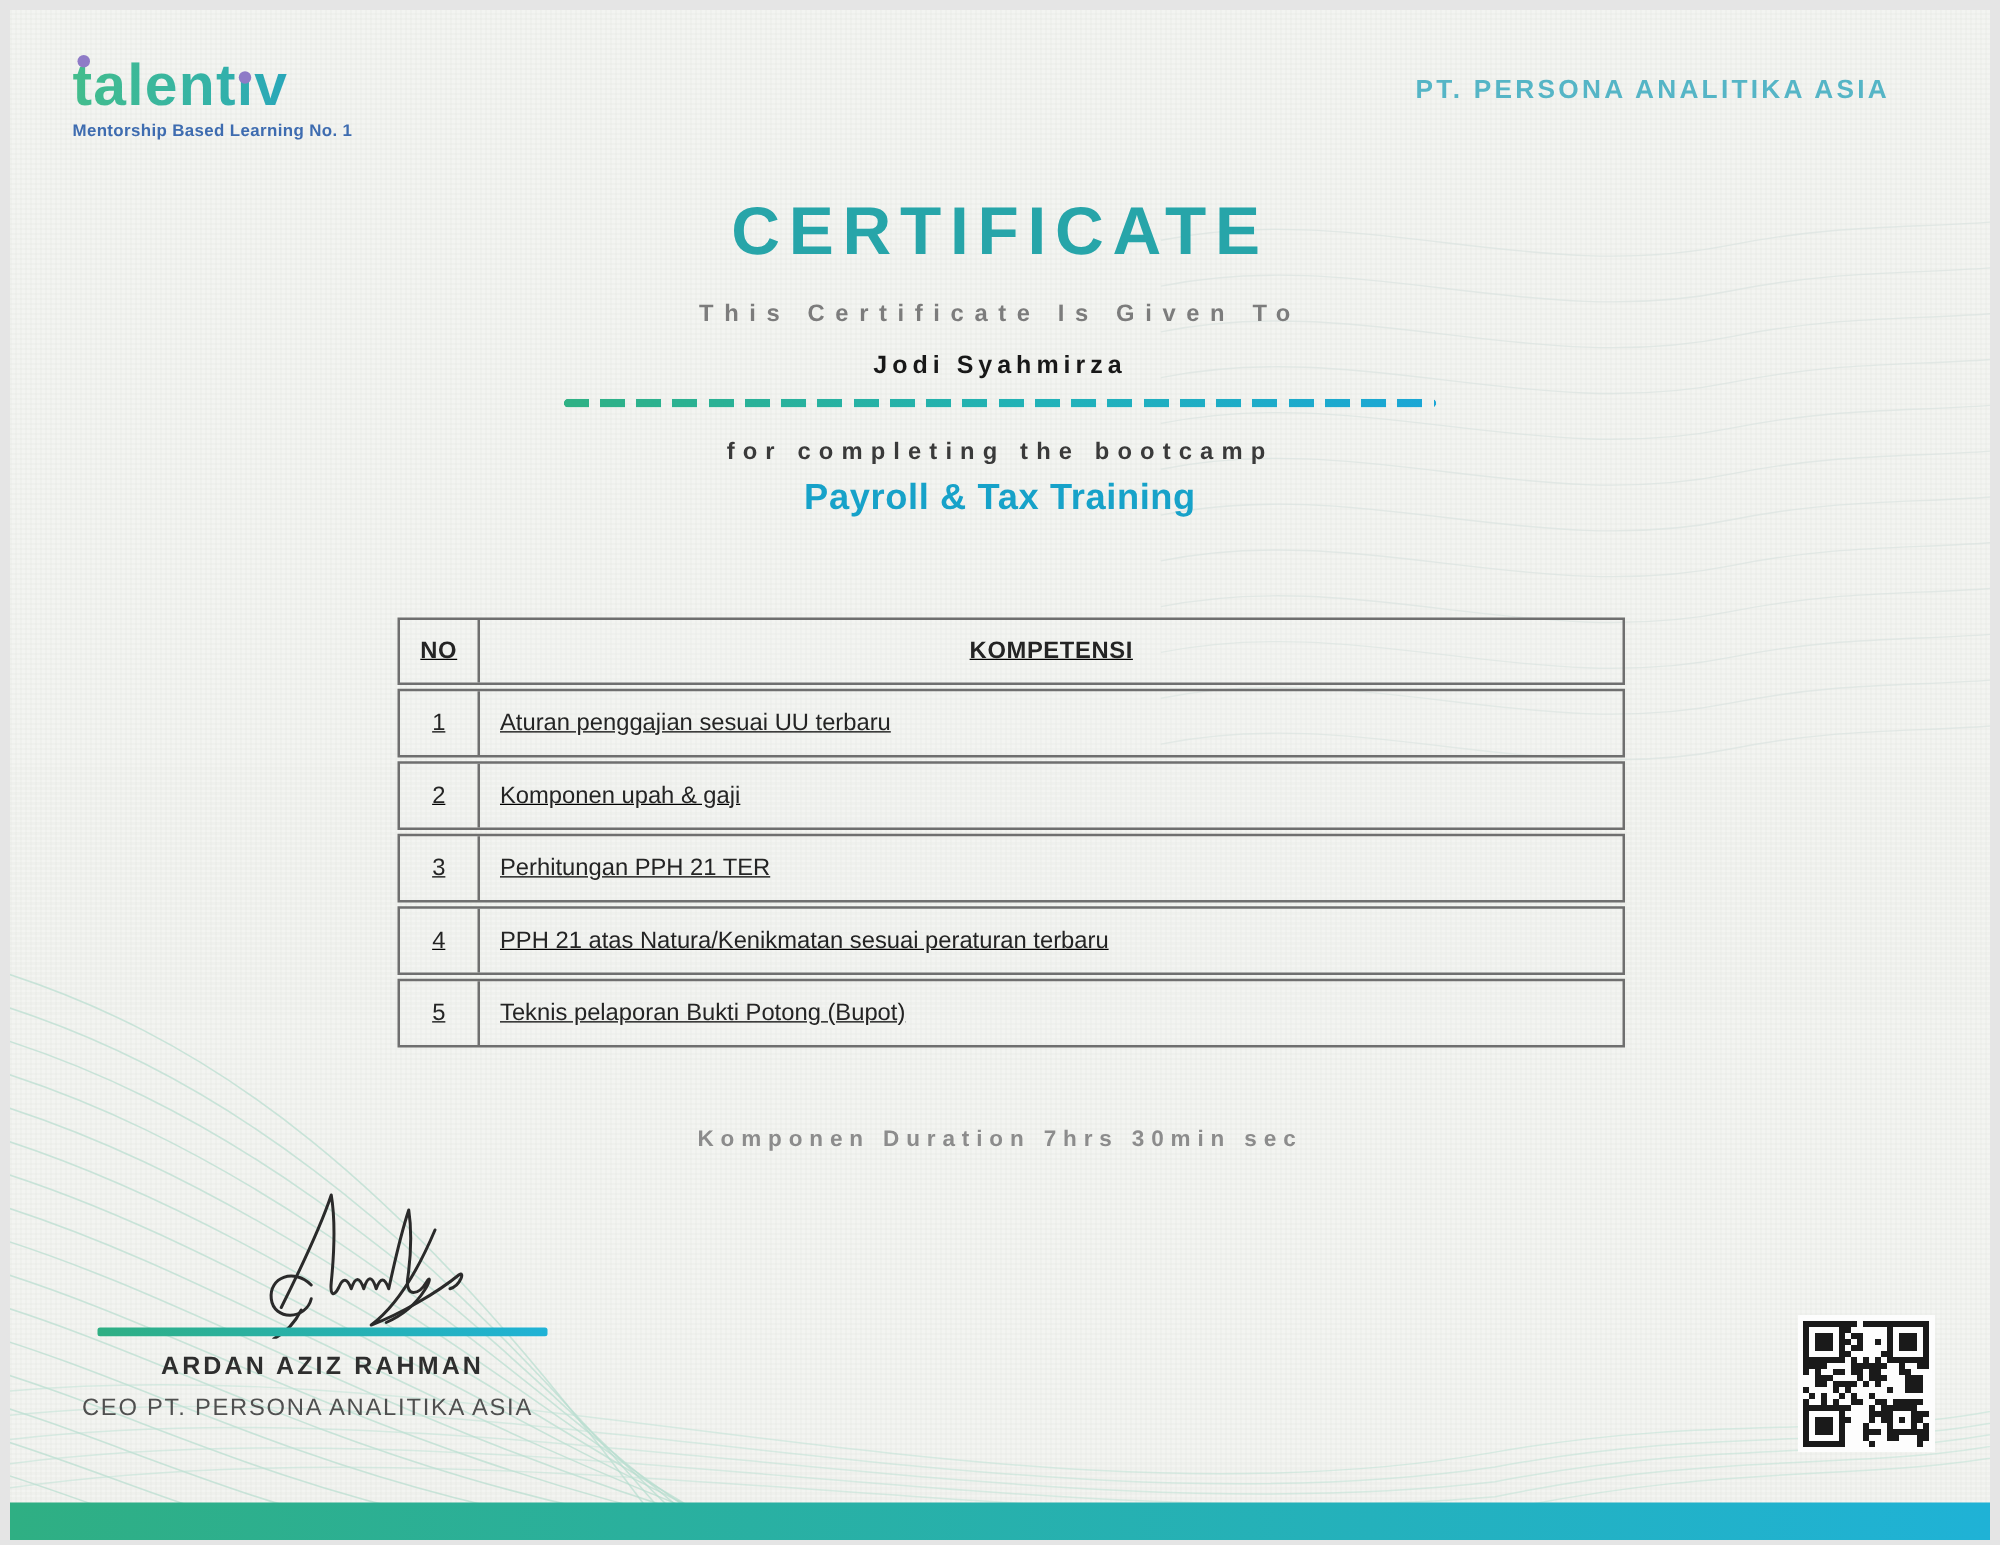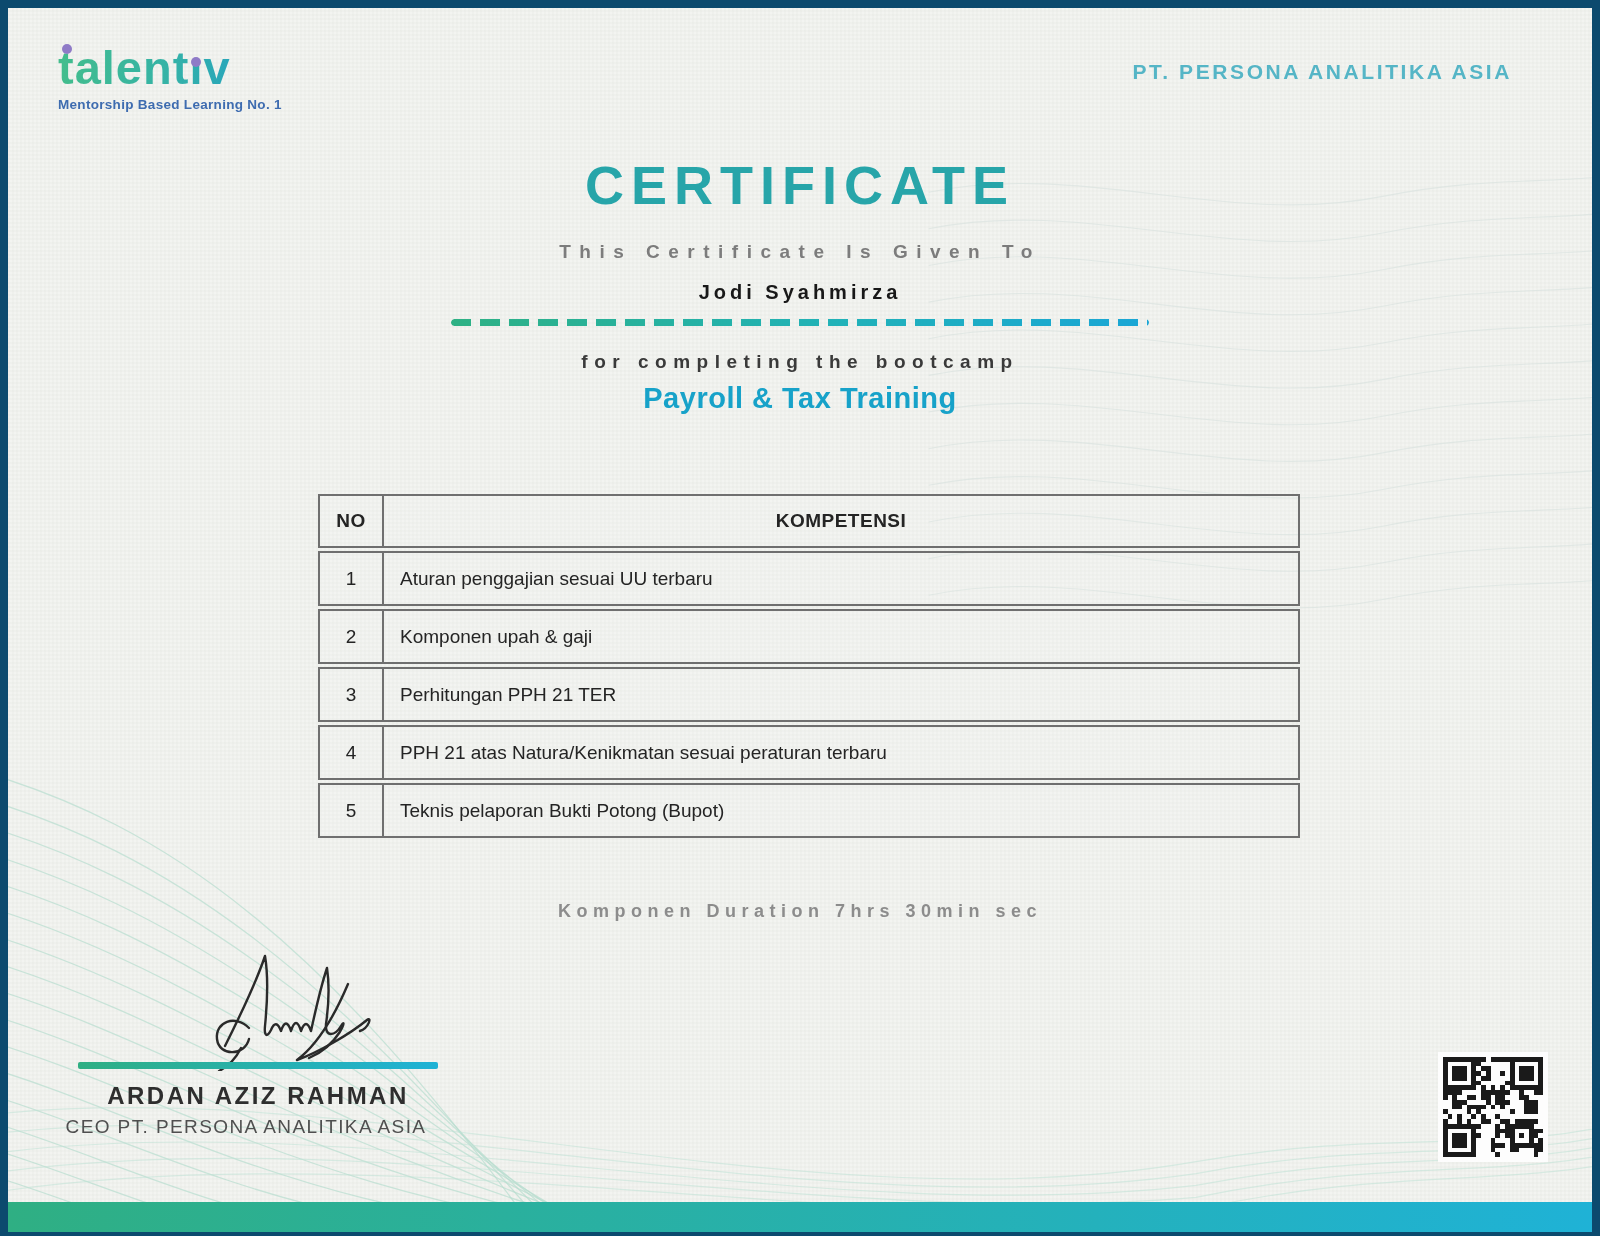--- a/index.html
+++ b/index.html
@@ -1,17 +1,17 @@
 <!DOCTYPE html>
 <html style="--title-teal: #27a5a9; --company-teal: #55b5c6; --bootcamp-cyan: #17a2c9; --logo-green: #43bd8c; --logo-blue: #1f9dc9; --logo-purple: #8f7bc7; --tagline-blue: #3e6cb0; --bar-green: #2faf83; --bar-cyan: #1fb2d6; --bg: #f3f4f1;"><head>
 <meta charset="utf-8">
 <style>
   html,body{margin:0;padding:0;background:#ffffff;width:1600px;height:1236px;
     font-family:"Liberation Sans", sans-serif; overflow:hidden;}
-  .page{position:relative;width:1600px;height:1236px;background:#0c4a6e;}
+  .page{position:relative;width:1600px;height:1236px;background:#e5e5e5;}
   .cert{position:absolute;left:8px;top:8px;right:8px;bottom:4px;
     background:
       repeating-linear-gradient(90deg, rgba(223,226,220,.20) 0 2px, rgba(255,255,255,0) 2px 4px),
       repeating-linear-gradient(0deg, rgba(223,226,220,.20) 0 2px, rgba(255,255,255,0) 2px 4px),
       var(--bg,#f3f4f1);
     overflow:hidden;}
   #waves{position:absolute;inset:0;width:100%;height:100%;pointer-events:none;}
 
   
   .logo{position:absolute;left:50px;top:36px;}
@@ -35,38 +35,38 @@
   .recipient{margin-top:18px;font-size:20px;font-weight:600;letter-spacing:4px;color:#181818;}
   .dash-line{margin:15px auto 0;width:698px;height:7px;border-radius:4px;
     background:linear-gradient(90deg,#2eb184,#21b2b8 55%,#1aa6d6);
     -webkit-mask-image:repeating-linear-gradient(90deg,#000 0 20px,transparent 20px 29px);
     mask-image:repeating-linear-gradient(90deg,#000 0 20px,transparent 20px 29px);}
   .completing{margin-top:25px;font-size:19px;font-weight:700;letter-spacing:6.5px;color:#3a3a3a;}
   .bootcamp{margin-top:9px;font-size:29px;font-weight:700;letter-spacing:.5px;
     color:var(--bootcamp-cyan,#17a2c9);}
 
   
-  .table{position:absolute;left:310px;top:486px;width:982px;}
+  .table{position:absolute;left:310px;top:486px;width:982px;text-decoration:underline;}
   .trow{display:flex;border:2px solid #6f6f6f;background:rgba(255,255,255,.06);margin-bottom:3px;}
   .no-cell{width:62px;border-right:2px solid #6f6f6f;display:flex;align-items:center;
     justify-content:center;font-size:19px;color:#242424;flex:none;}
   .komp-cell{flex:1;display:flex;align-items:center;padding-left:16px;font-size:19px;color:#242424;}
   .thead{height:50px;}
   .thead .no-cell,.thead .komp-cell{font-weight:700;padding-left:0;justify-content:center;letter-spacing:.5px;}
   .tbody-row{height:51px;}
 
   .duration{position:absolute;left:0;right:0;top:893px;text-align:center;
     font-size:18px;font-weight:600;letter-spacing:5.5px;color:#8c8c8c;}
 
   
   #signature{position:absolute;left:177px;top:938px;}
   .sig-bar{position:absolute;left:70px;top:1054px;width:360px;height:7px;border-radius:2px;
     background:linear-gradient(90deg,var(--bar-green,#2faf83),var(--bar-cyan,#1fb2d6));}
   .signer-name{position:absolute;left:30px;top:1074px;width:440px;text-align:center;
-    font-size:24px;font-weight:700;letter-spacing:2.5px;color:#2e2e2e;}
+    font-size:20px;font-weight:700;letter-spacing:2.5px;color:#2e2e2e;}
   .signer-title{position:absolute;left:18px;top:1108px;width:440px;text-align:center;
     font-size:19px;font-weight:500;letter-spacing:1.4px;color:#4f4f4f;}
 
   #qr{position:absolute;left:1430px;top:1042px;width:110px;height:114px;}
 
   .bottom-bar{position:absolute;left:0;right:0;bottom:0;height:30px;
     background:linear-gradient(90deg,var(--bar-green,#2faf83),var(--bar-cyan,#1fb2d6));}
 </style>
 </head>
 <body>

